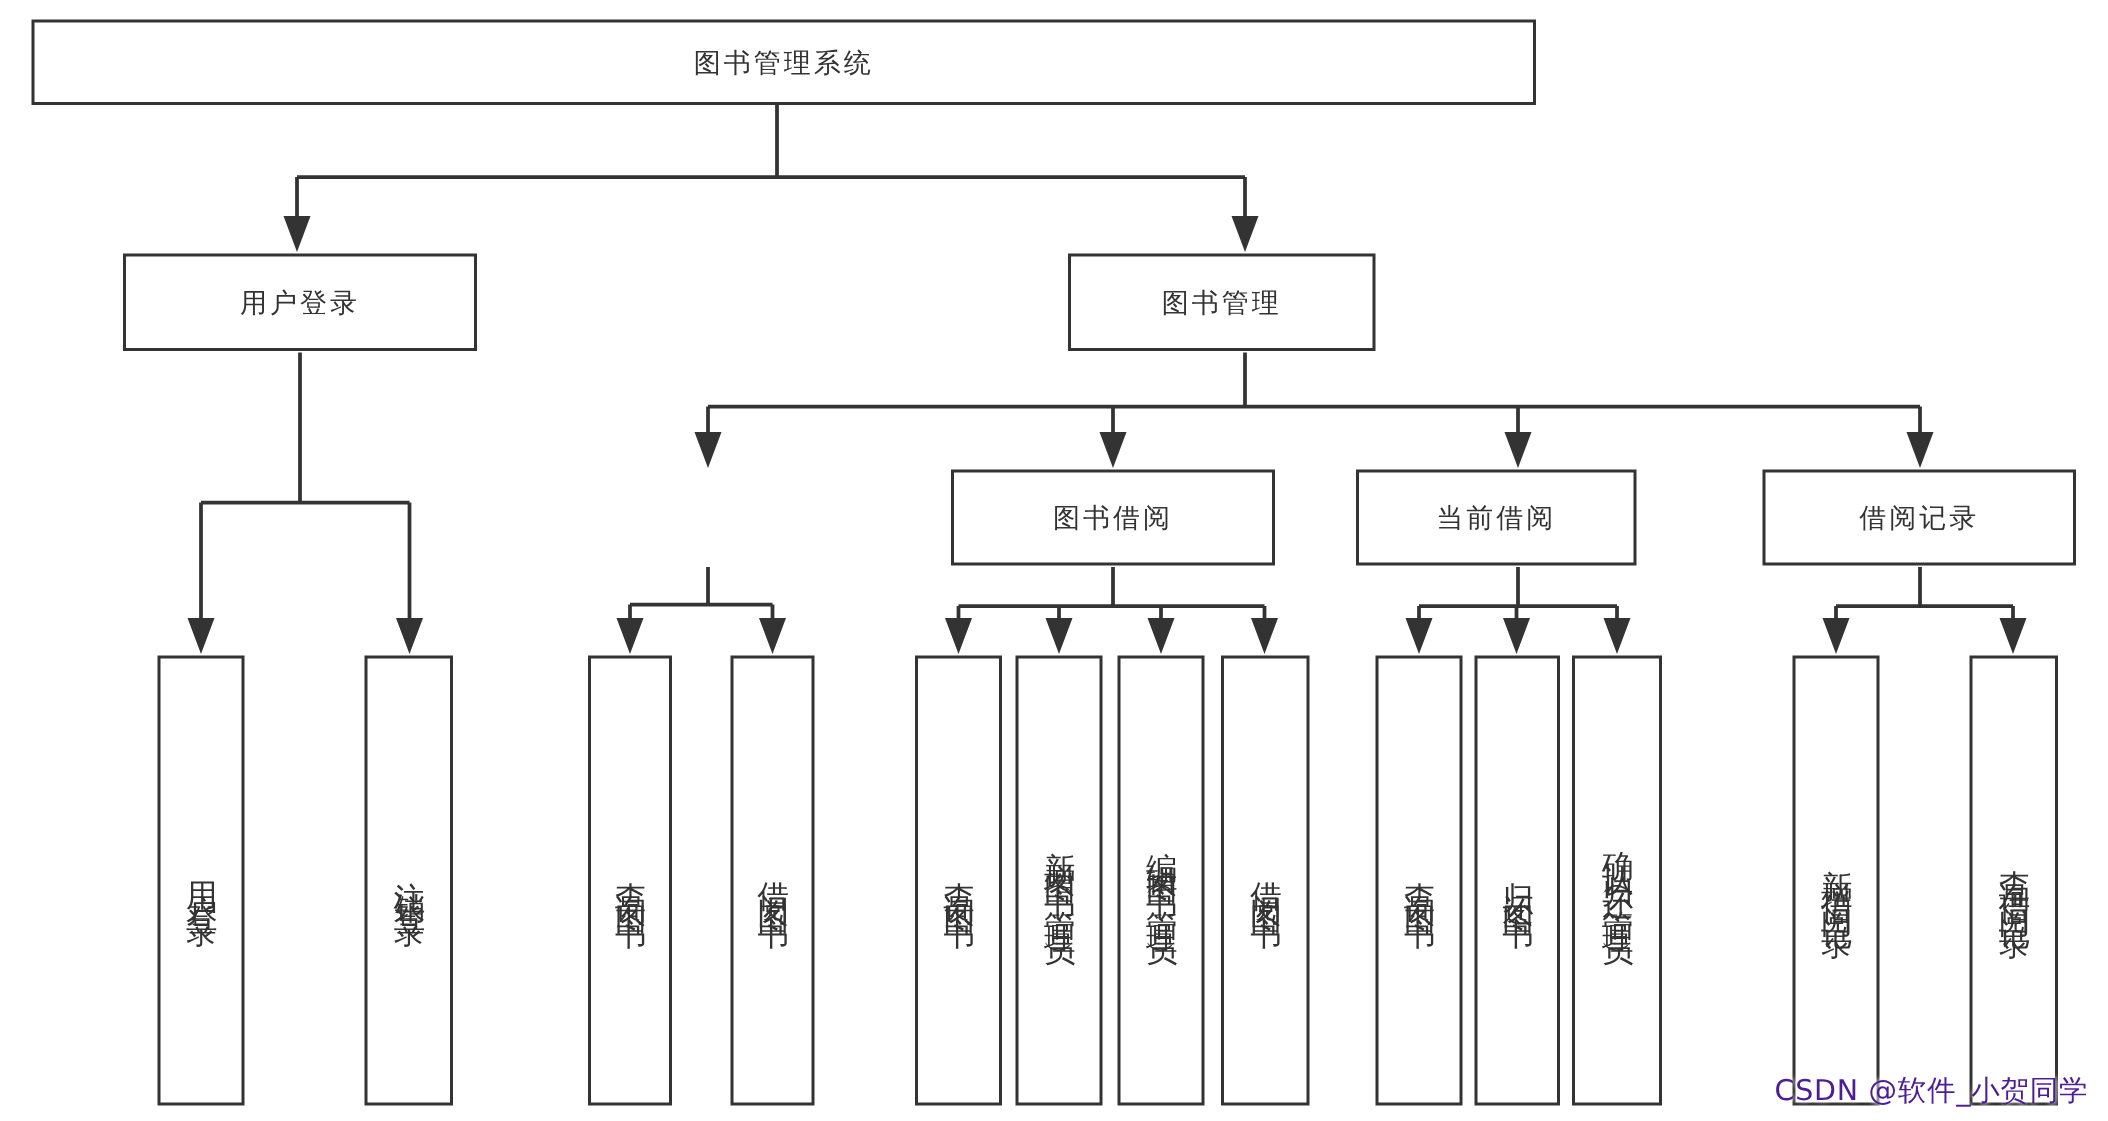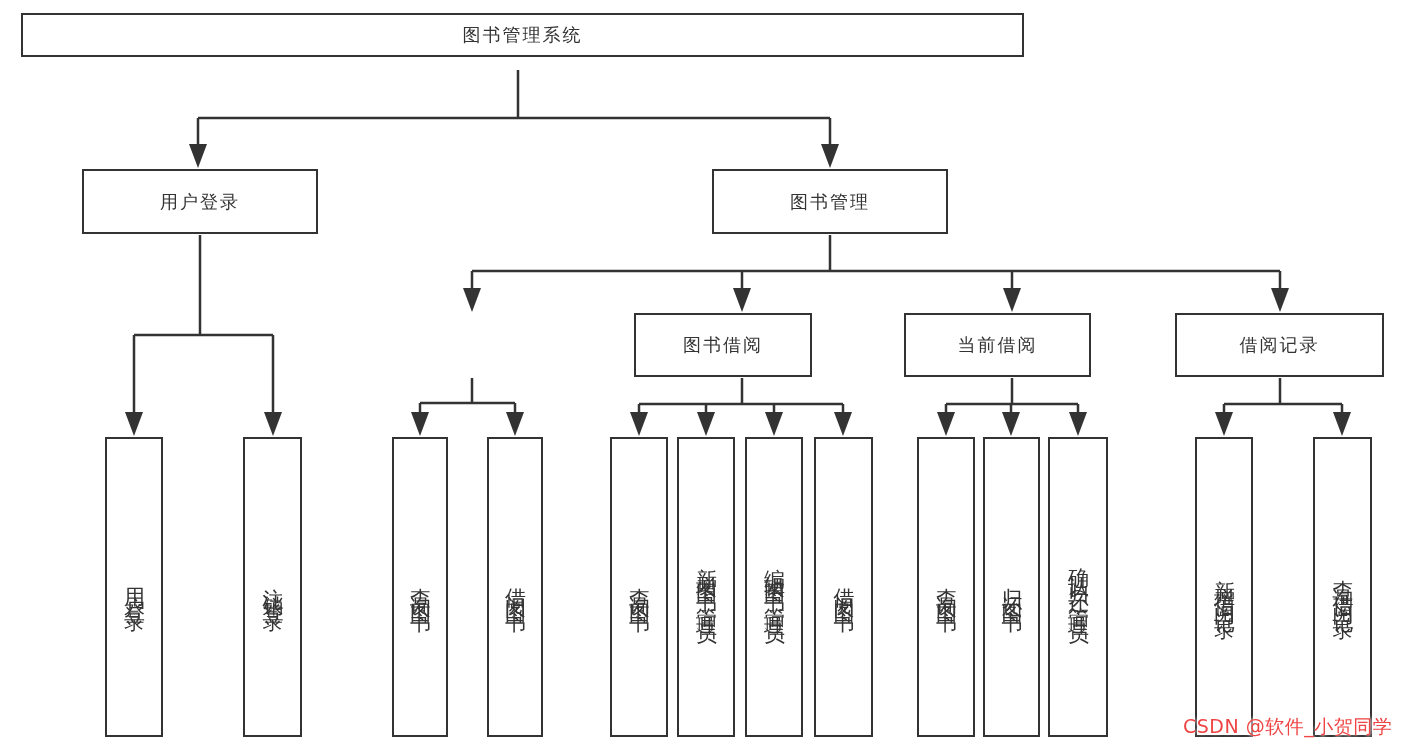--- a/index.html
+++ b/index.html
@@ -15,21 +15,21 @@
     box-sizing:border-box;display:flex;align-items:center;justify-content:center;
     z-index:1;
   }
   .box.h span{font-size:18px;letter-spacing:2px;white-space:nowrap;}
   .box.v span{
     writing-mode:vertical-rl;text-orientation:mixed;
     font-size:21px;letter-spacing:8px;line-height:1;
   }
   .watermark{
     position:absolute;left:1183px;top:714px;z-index:2;
-    font-size:19px;color:#ef4444;letter-spacing:0.5px;white-space:nowrap;
+    font-size:19px;color:#4c1d95;letter-spacing:0.5px;white-space:nowrap;
     text-shadow:0 0 3px rgba(255,255,255,0.95),0 0 5px rgba(255,255,255,0.85);
   }
 </style>
 </head>
 <body>
 
 <div class="canvas">
 
   <svg class="connectors" width="1405" height="747" viewBox="0 0 1405 747">
     <g stroke="#333333" stroke-width="2.5" fill="none">
@@ -64,32 +64,32 @@
       <polygon points="765,412 783,412 774,436"></polygon>
       <polygon points="834,412 852,412 843,436"></polygon>
       <polygon points="937,412 955,412 946,436"></polygon>
       <polygon points="1002,412 1020,412 1011,436"></polygon>
       <polygon points="1069,412 1087,412 1078,436"></polygon>
       <polygon points="1215,412 1233,412 1224,436"></polygon>
       <polygon points="1333,412 1351,412 1342,436"></polygon>
     </g>
   </svg>
 
-  <div class="box h" style="left:21px;top:13px;width:1003px;height:44px">
+  <div class="box h" style="left:21px;top:13px;width:1003px;height:57px">
     <span>图书管理系统</span>
   </div>
 
   <div class="box h" style="left:82px;top:169px;width:236px;height:65px">
     <span>用户登录</span>
   </div>
-  <div class="box h" style="left:712px;top:169px;width:236px;height:65px">
+  <div class="box h" style="left:712px;top:169px;width:205px;height:65px">
     <span>图书管理</span>
   </div>
 
-  <div class="box h" style="left:634px;top:313px;width:178px;height:64px">
+  <div class="box h" style="left:634px;top:313px;width:216px;height:64px">
     <span>图书借阅</span>
   </div>
   <div class="box h" style="left:904px;top:313px;width:187px;height:64px">
     <span>当前借阅</span>
   </div>
   <div class="box h" style="left:1175px;top:313px;width:209px;height:64px">
     <span>借阅记录</span>
   </div>
 
   <div class="box v" style="left:105px;top:437px;width:58px;height:300px">

